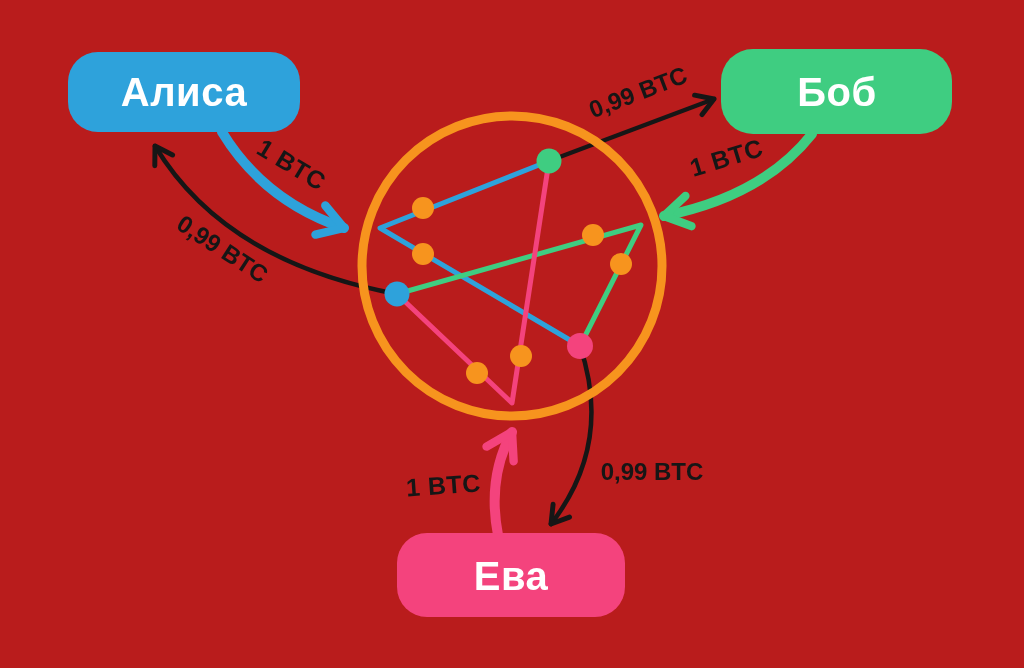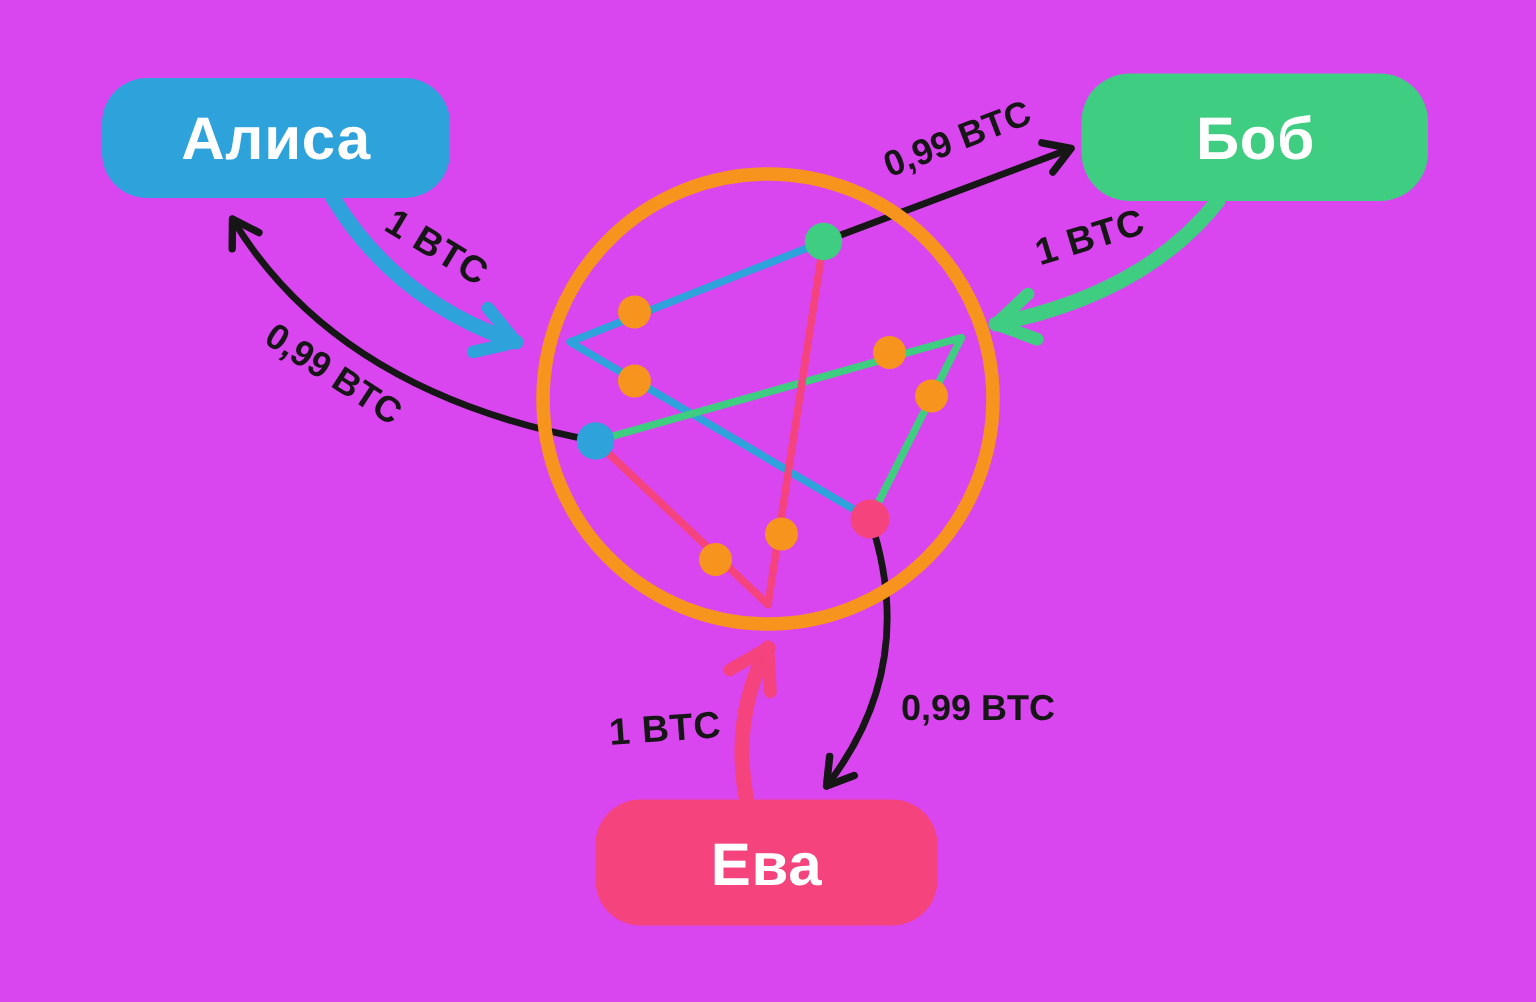--- a/index.html
+++ b/index.html
@@ -5,21 +5,21 @@
   html, body {
     margin: 0;
     padding: 0;
     background: #ffffff;
     font-family: "Liberation Sans", sans-serif;
   }
   .stage {
     position: relative;
     width: 1024px;
     height: 668px;
-    background: #d946ef;
+    background: #b91c1c;
     overflow: hidden;
   }
   svg { display: block; }
   .node-label {
     font-family: "Liberation Sans", sans-serif;
     font-weight: 800;
     font-size: 40px;
     letter-spacing: 0.5px;
   }
   .amount-out {

